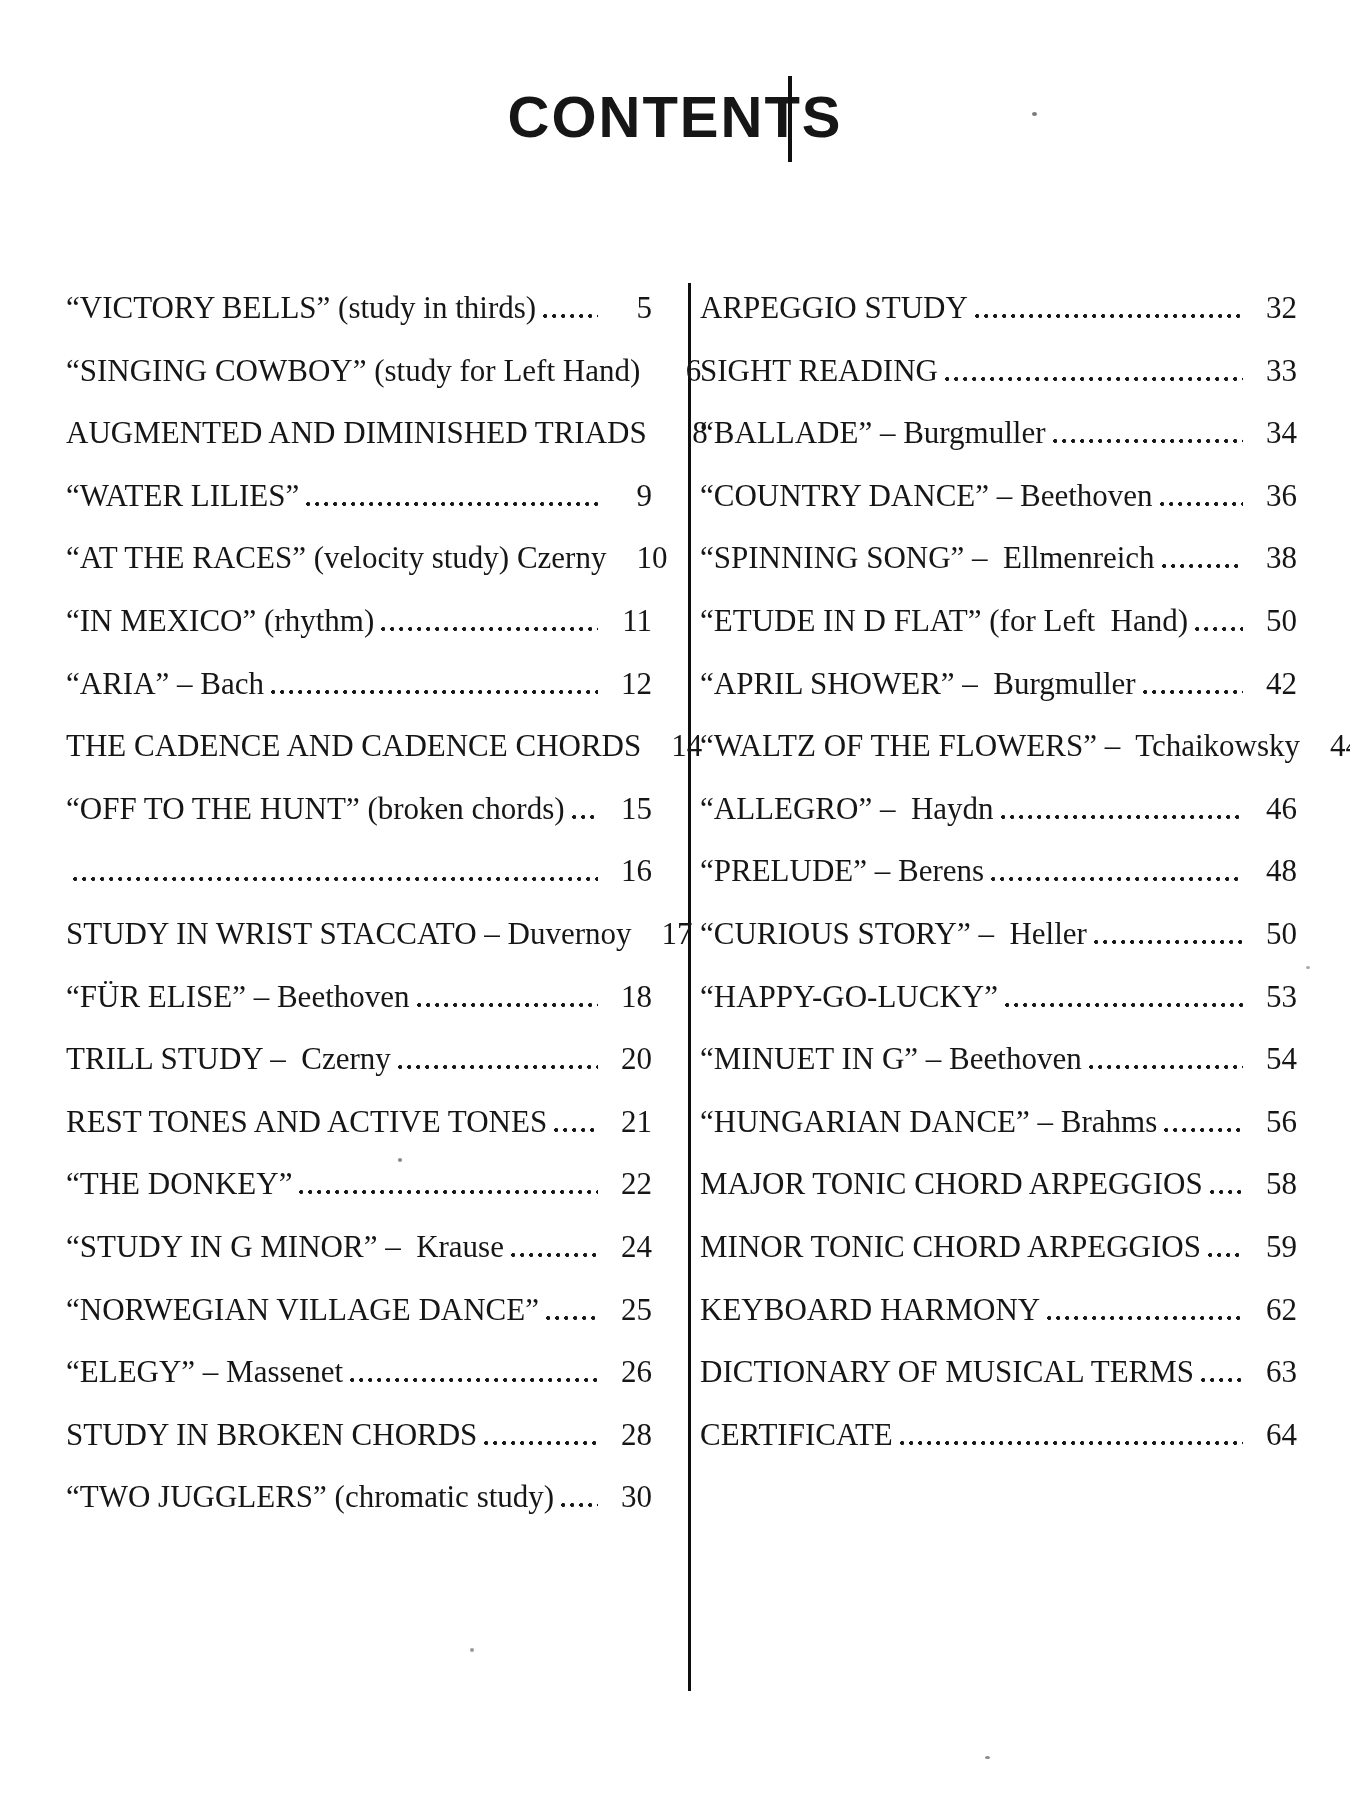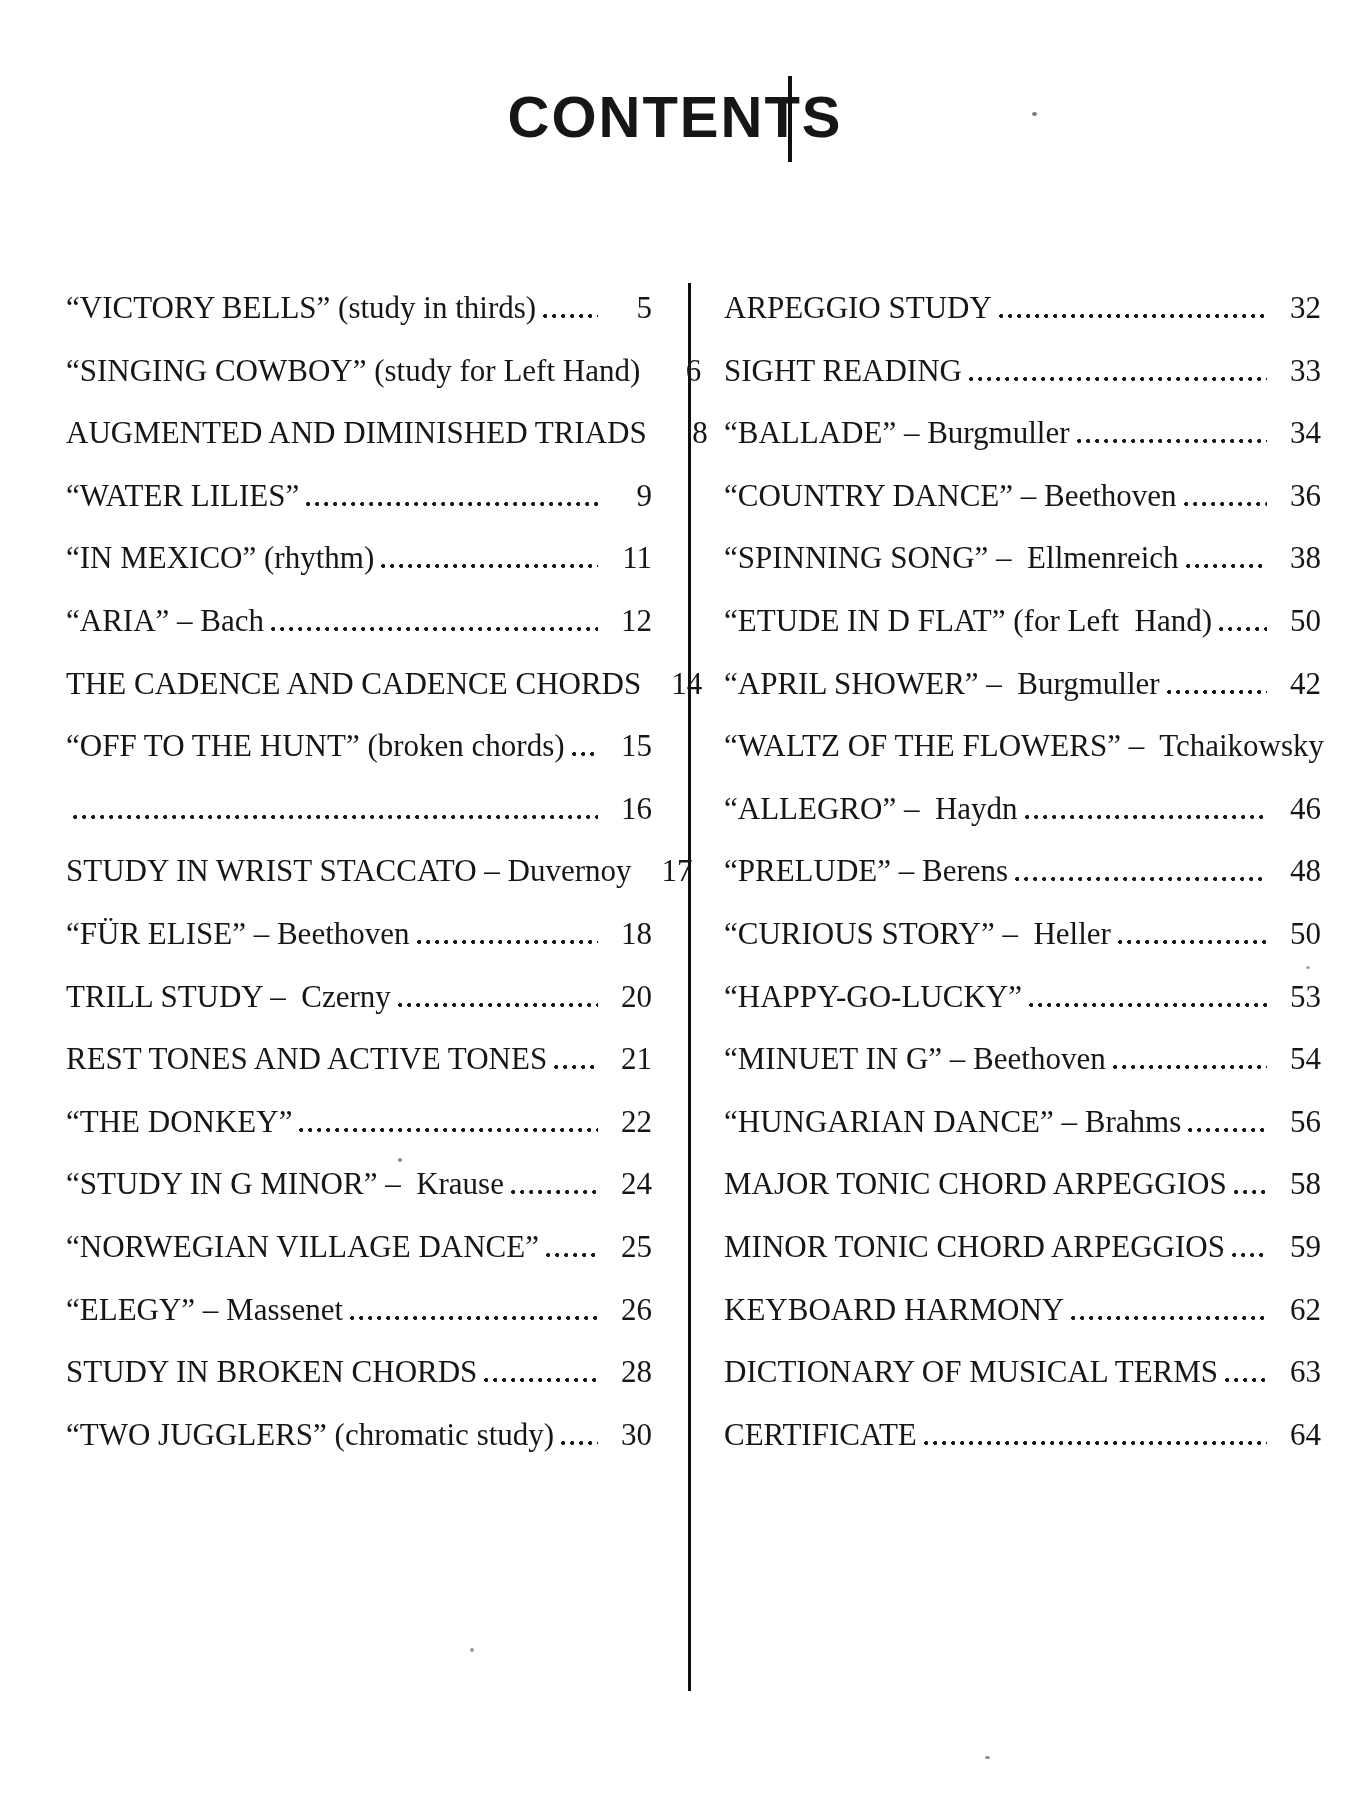--- a/index.html
+++ b/index.html
@@ -22,21 +22,21 @@
     line-height: 1;
   }
   .divider {
     position: absolute;
     left: 688px; top: 283px;
     width: 3px; height: 1408px;
     background: #0f0f0f;
   }
   .col { position: absolute; top: 281px; }
   .col-left  { left: 66px;  width: 586px; }
-  .col-right { left: 700px; width: 597px; margin-left: 24px; }
+  .col-right { left: 700px; width: 597px; }
   .row {
     height: 62.6px;
     box-sizing: border-box;
     padding-top: 8px;
     display: flex;
     align-items: baseline;
     font-family: Liberation Serif, serif;
   }
   .row .t {
     font-size: 31px;
@@ -104,20 +104,25 @@
       <span class="t">AUGMENTED AND DIMINISHED TRIADS</span>
       <span class="leader"></span>
       <span class="p">8</span>
     </div>
   <div class="row">
       <span class="t">“WATER LILIES”</span>
       <span class="leader"></span>
       <span class="p">9</span>
     </div>
   <div class="row">
+      <span class="t">“AT THE RACES” (velocity study) Czerny</span>
+      <span class="leader"></span>
+      <span class="p">10</span>
+    </div>
+  <div class="row">
       <span class="t">“IN MEXICO” (rhythm)</span>
       <span class="leader"></span>
       <span class="p">11</span>
     </div>
   <div class="row">
       <span class="t">“ARIA” – Bach</span>
       <span class="leader"></span>
       <span class="p">12</span>
     </div>
   <div class="row">

